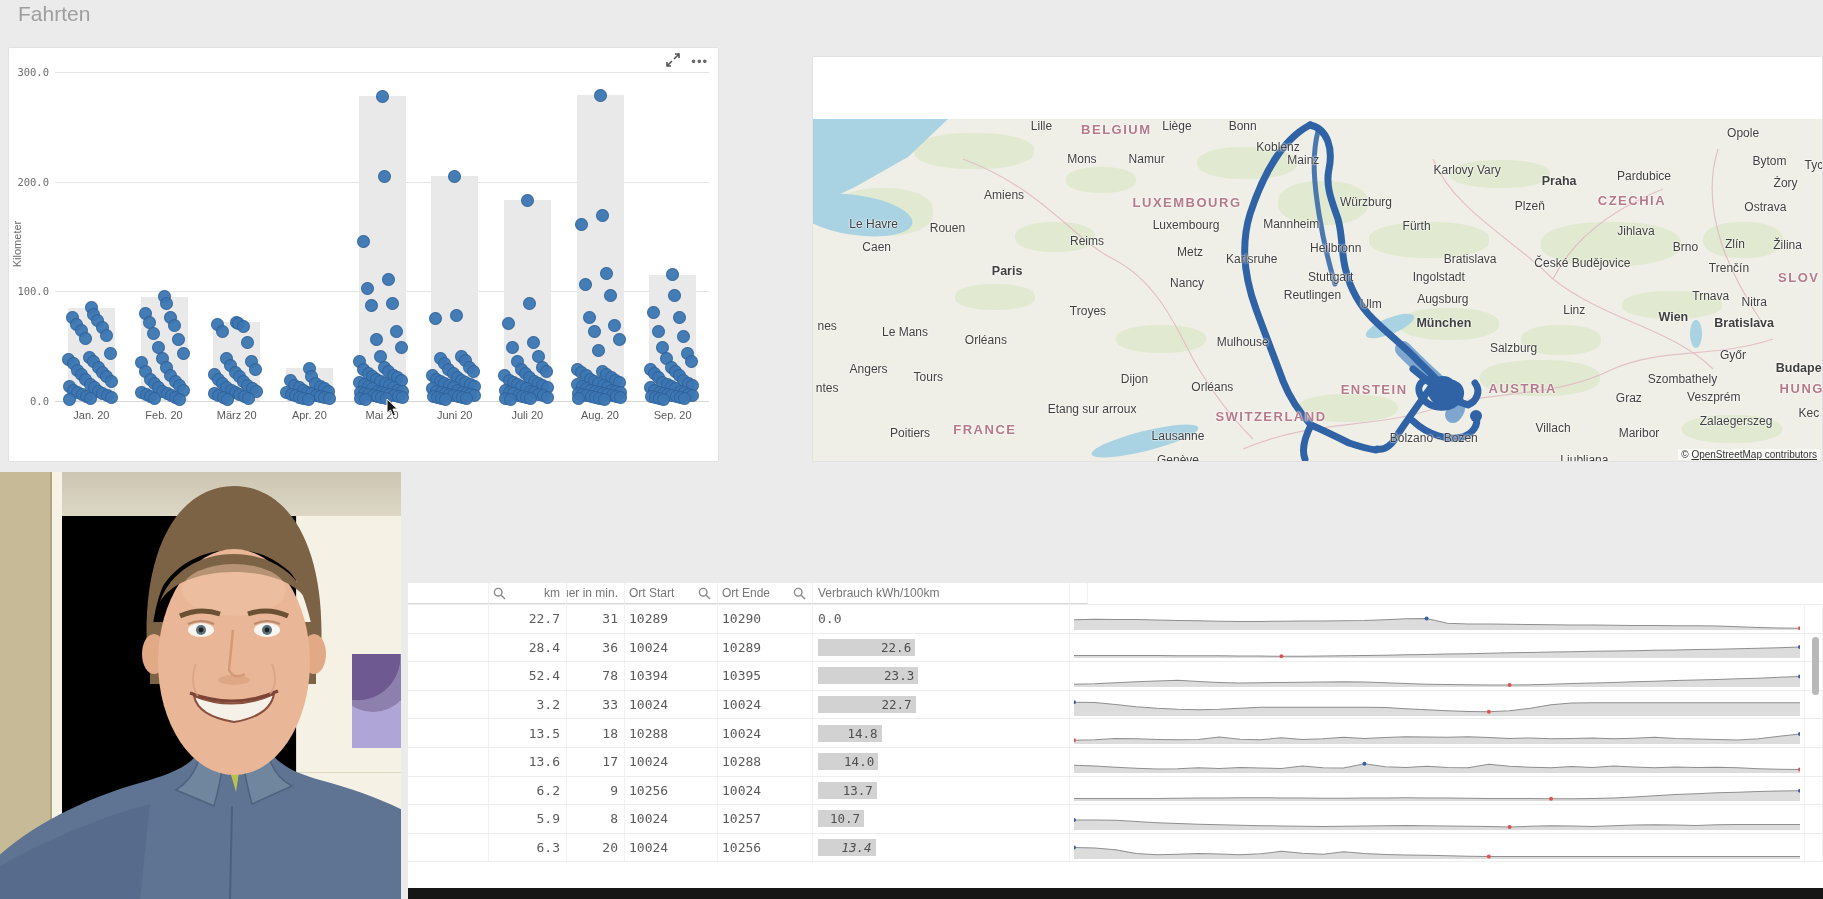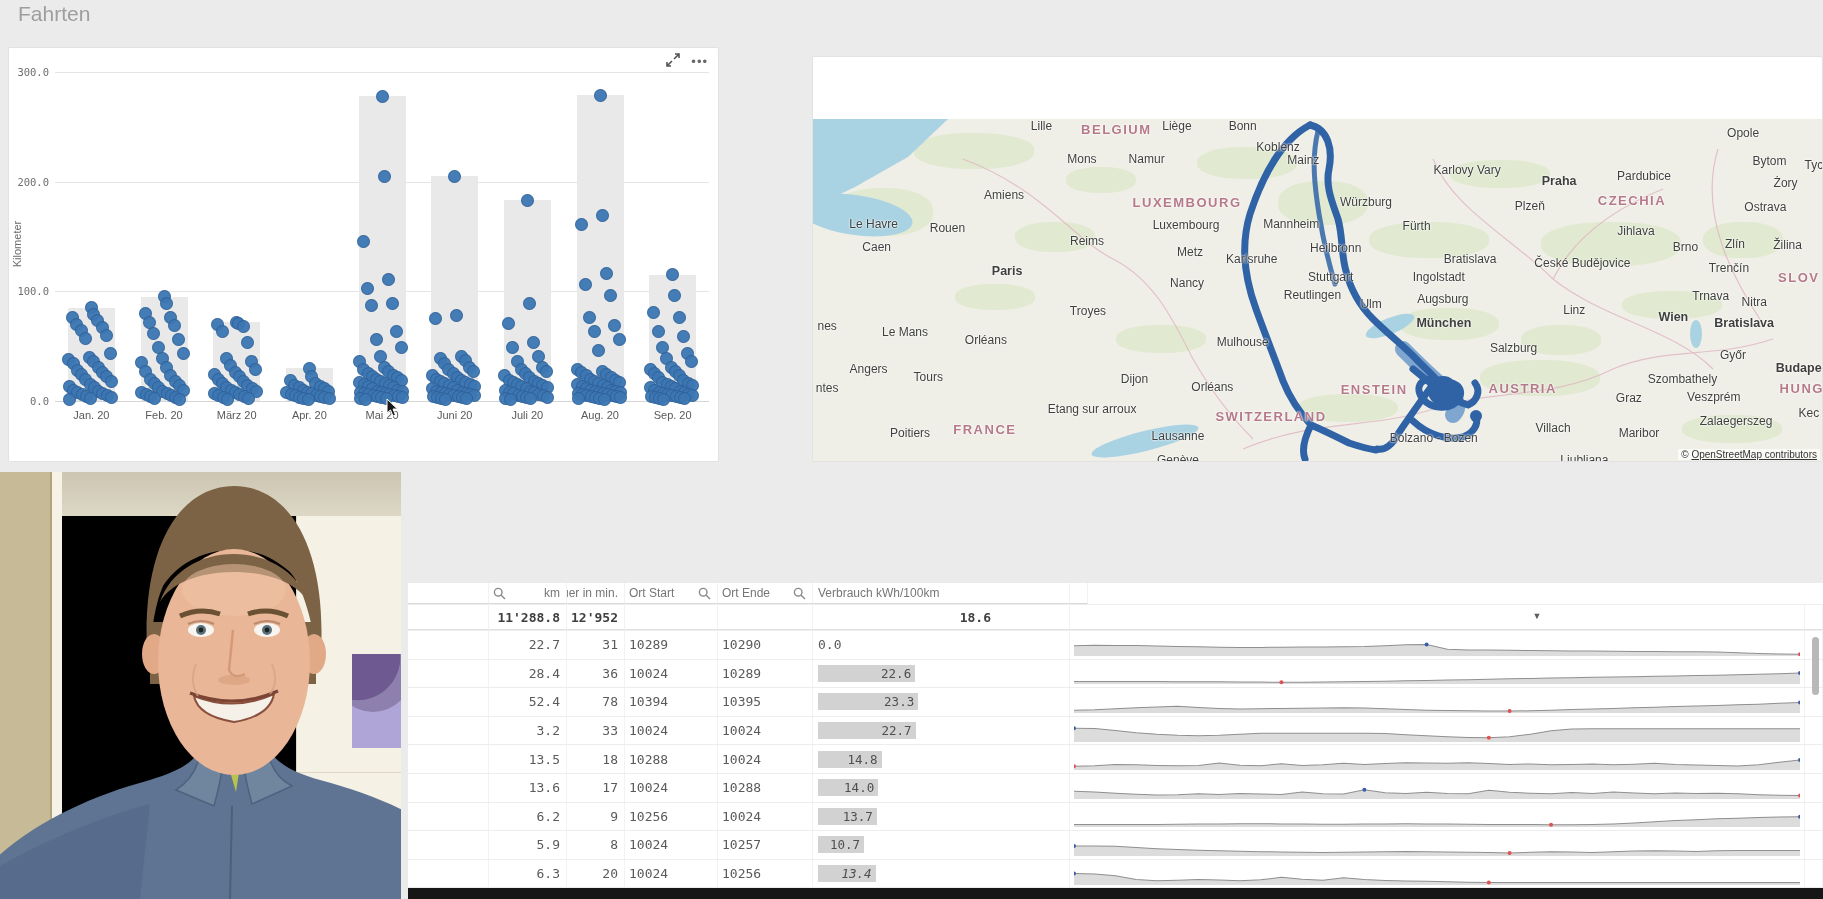--- a/index.html
+++ b/index.html
@@ -608,32 +608,20 @@
         <div class="tcell " style="width: 95px; flex: 0 0 95px; justify-content: space-between; padding: 0px 6px 0px 4px;">
           <span>Ort Ende</span>
           <svg width="13" height="13" viewBox="0 0 13 13">
             <circle cx="5.2" cy="5.2" r="3.8" fill="none" stroke="#8a8a8a" stroke-width="1.4"></circle>
             <line x1="8.2" y1="8.2" x2="12" y2="12" stroke="#8a8a8a" stroke-width="1.4"></line>
           </svg>
         </div>
         <div class="tcell " style="width: 257px; flex: 0 0 257px; padding-left: 5px;">Verbrauch kWh/100km</div>
         <div class="tcell " style="width: 18px; flex: 0 0 18px;"></div>
       </div>
-    <div id="totals" class="trow" style="height: 26px;">
-        <div class="tcell " style="width: 81px; flex: 0 0 81px;"></div>
-        <div class="tcell num" style="width: 78px; flex: 0 0 78px;">11'288.8</div>
-        <div class="tcell num" style="width: 58px; flex: 0 0 58px;">12'952</div>
-        <div class="tcell " style="width: 93px; flex: 0 0 93px;"></div>
-        <div class="tcell " style="width: 95px; flex: 0 0 95px;"></div>
-        <div class="tcell num" style="width: 257px; flex: 0 0 257px; padding-right: 78px;">18.6</div>
-        <div class="tcell " style="width: 735px; flex: 0 0 735px; position: relative;">
-          <span id="sort-ind" style="left: 63%; top: 6px;">▼</span>
-        </div>
-        <div class="tcell " style="width: 18px; flex: 0 0 18px;"></div>
-      </div>
     <div id="tbody">
         <div class="trow" style="height: 28.6px;">
           <div class="tcell " style="width: 81px; flex: 0 0 81px;"></div>
           <div class="tcell num" style="width: 78px; flex: 0 0 78px;">22.7</div>
           <div class="tcell num" style="width: 58px; flex: 0 0 58px;">31</div>
           <div class="tcell txt" style="width: 93px; flex: 0 0 93px;">10289</div>
           <div class="tcell txt" style="width: 95px; flex: 0 0 95px;">10290</div>
           <div class="tcell  txt" style="width: 257px; flex: 0 0 257px; padding-left: 5px;">0.0</div>
           <div class="tcell " style="width: 735px; flex: 0 0 735px;">
             <svg class="spark" width="727" height="20" viewBox="0 0 727 20" preserveAspectRatio="none">

